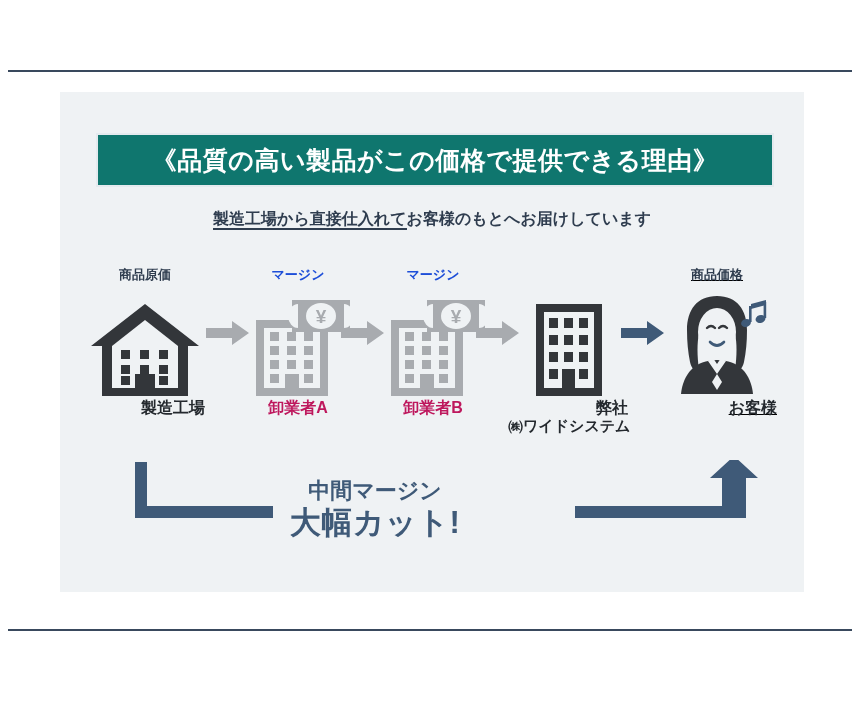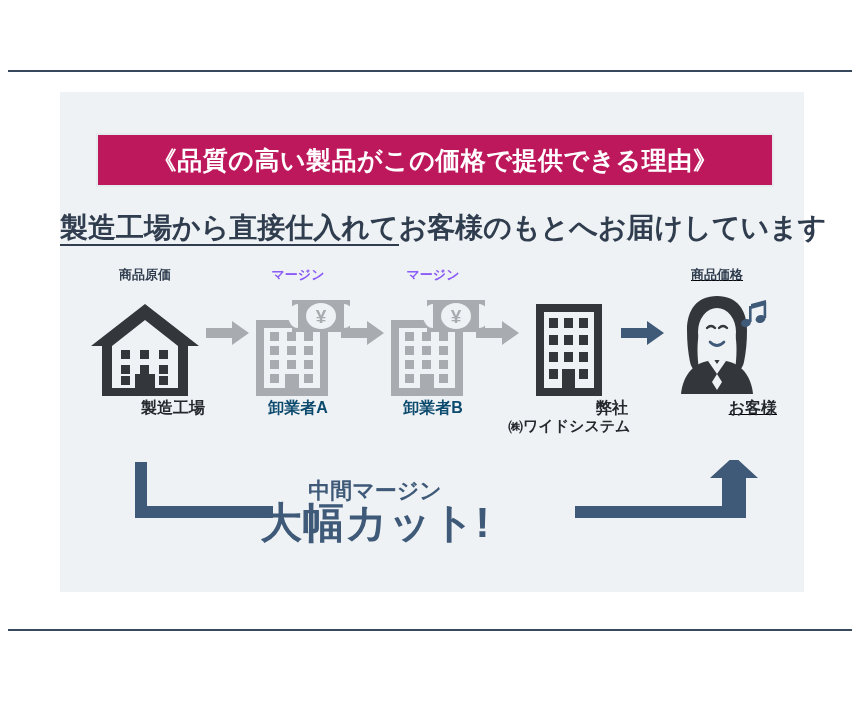--- a/index.html
+++ b/index.html
@@ -42,21 +42,21 @@
     background: #eff2f4;
   }
 
   
   .banner {
     position: absolute;
     left: 36px;
     top: 41px;
     width: 678px;
     height: 54px;
-    background: #be185d;
+    background: #0f766e;
     border: 2px solid #e4eaee;
     box-sizing: border-box;
     display: flex;
     align-items: center;
     justify-content: center;
   }
   .banner-text {
     color: #ffffff;
     font-size: 25px;
     font-weight: bold;
@@ -64,21 +64,21 @@
     white-space: nowrap;
   }
 
   
   .subtitle {
     position: absolute;
     left: 0;
     top: 117px;
     width: 744px;
     text-align: center;
-    font-size: 28px;
+    font-size: 16px;
     font-weight: bold;
     color: #2f3d4f;
     white-space: nowrap;
   }
   .subtitle .ul {
     border-bottom: 2px solid #2f3d4f;
     padding-bottom: 1px;
   }
 
   
@@ -97,39 +97,39 @@
     text-align: center;
   }
   .node-toplabel {
     height: 26px;
     font-size: 13px;
     font-weight: bold;
     line-height: 26px;
     white-space: nowrap;
   }
   .node-toplabel.dark { color: #2f3d4f; }
-  .node-toplabel.gray { color: #8b5cf6; }
+  .node-toplabel.gray { color: #1d4ed8; }
   .node-toplabel.blank { color: transparent; }
 
   .node-art {
     position: relative;
     height: 110px;
     display: flex;
     align-items: flex-end;
     justify-content: center;
   }
 
   .node-botlabel {
     font-size: 16px;
     font-weight: bold;
     line-height: 20px;
     white-space: nowrap;
   }
   .node-botlabel.dark { color: #24292e; text-align: right; }
-  .node-botlabel.gray { color: #0c4a6e; }
+  .node-botlabel.gray { color: #be185d; }
   .node-sublabel {
     font-size: 15px;
     font-weight: bold;
     color: #24292e;
     line-height: 16px;
     white-space: nowrap;
   }
 
   
   .node-factory { left: 25px; }
@@ -168,21 +168,21 @@
     text-align: center;
     color: #3f5a78;
   }
   .callout-line1 {
     font-size: 22px;
     font-weight: bold;
     line-height: 26px;
     white-space: nowrap;
   }
   .callout-line2 {
-    font-size: 42px;
+    font-size: 31px;
     font-weight: bold;
     line-height: 38px;
     letter-spacing: 0.5px;
     white-space: nowrap;
   }
 </style>
 </head>
 <body>
 
 <div class="page">

